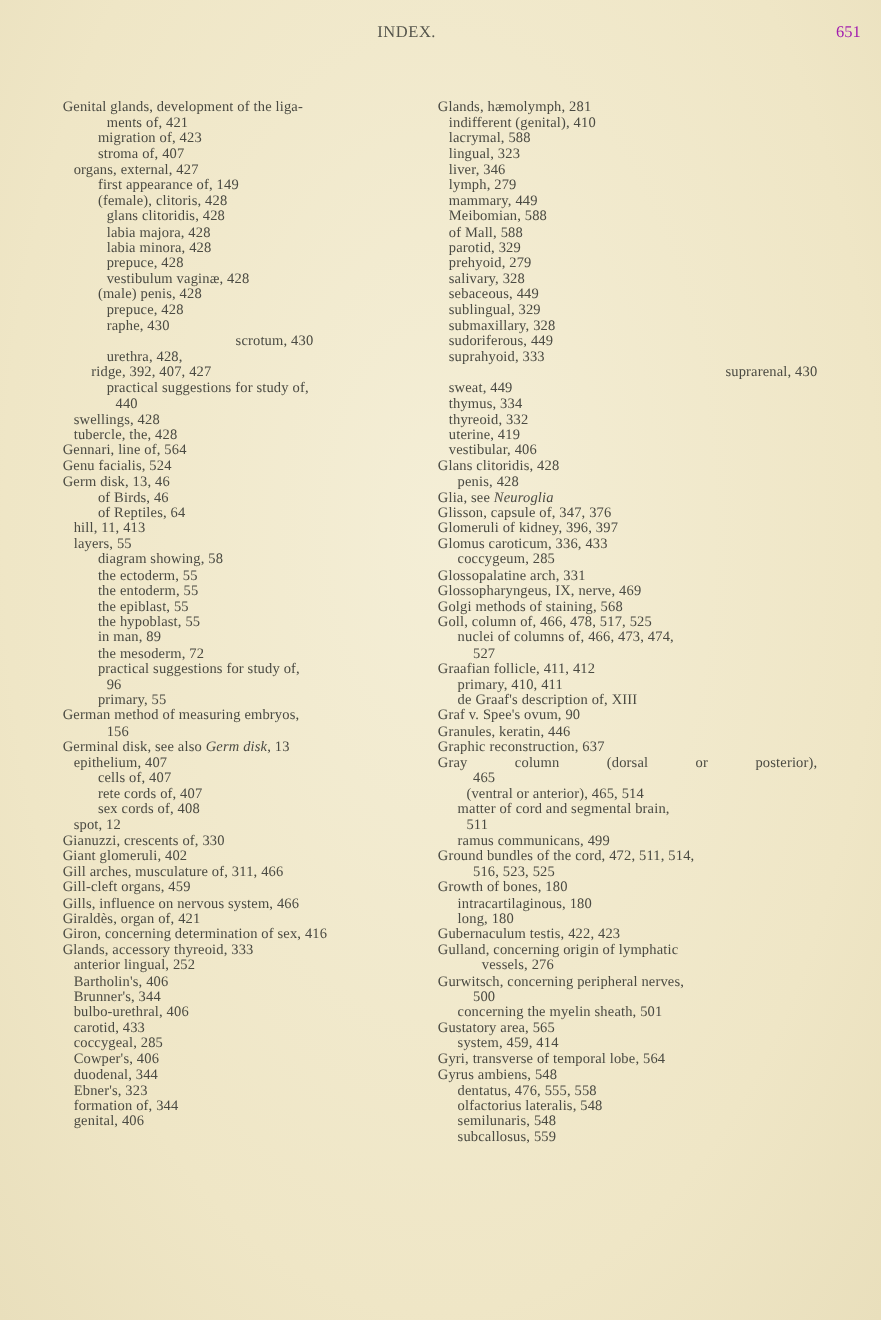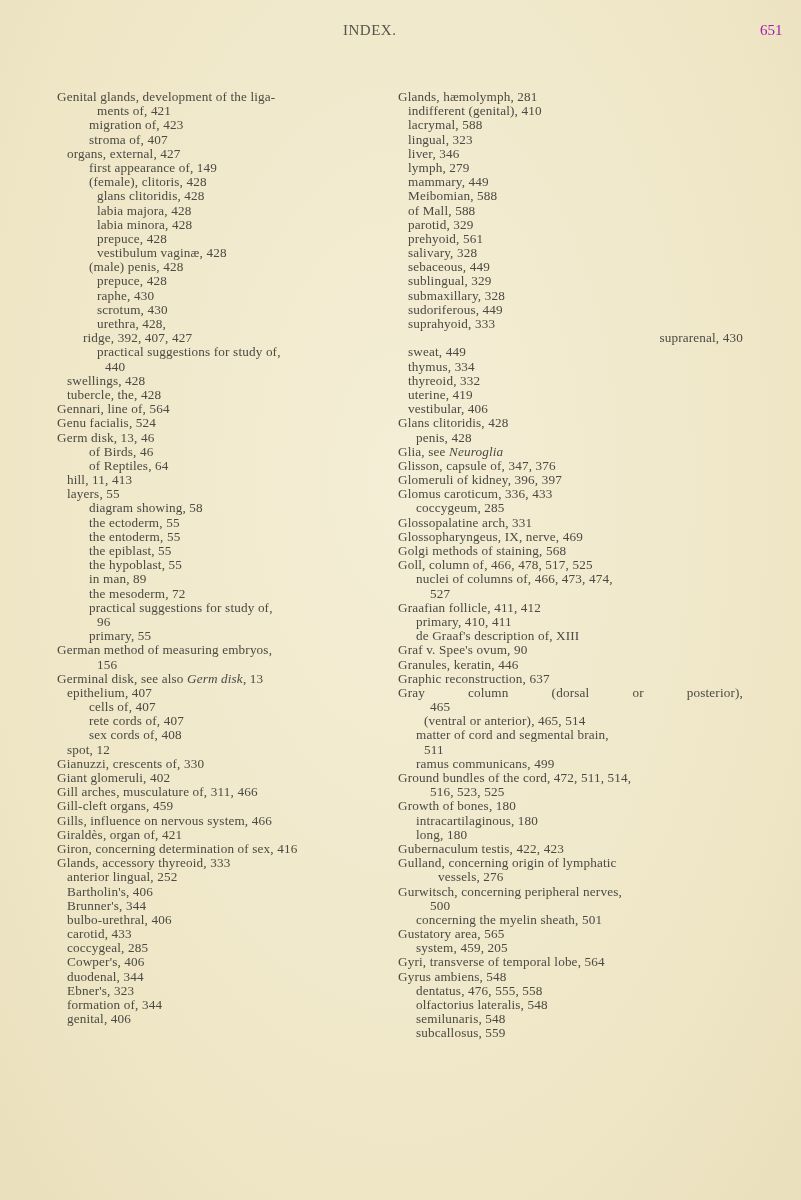--- a/index.html
+++ b/index.html
@@ -52,21 +52,21 @@
     <div class="line" style="padding-left: 32px;"><span>first appearance of, 149</span></div>
     <div class="line" style="padding-left: 32px;"><span>(female), clitoris, 428</span></div>
     <div class="line" style="padding-left: 40px;"><span>glans clitoridis, 428</span></div>
     <div class="line" style="padding-left: 40px;"><span>labia majora, 428</span></div>
     <div class="line" style="padding-left: 40px;"><span>labia minora, 428</span></div>
     <div class="line" style="padding-left: 40px;"><span>prepuce, 428</span></div>
     <div class="line" style="padding-left: 40px;"><span>vestibulum vaginæ, 428</span></div>
     <div class="line" style="padding-left: 32px;"><span>(male) penis, 428</span></div>
     <div class="line" style="padding-left: 40px;"><span>prepuce, 428</span></div>
     <div class="line" style="padding-left: 40px;"><span>raphe, 430</span></div>
-    <div class="line" style="padding-left: 40px;"><span>scrotum, 430</span></div>
+    <div class="line" style="padding-left: 40px; text-align: center;"><span>scrotum, 430</span></div>
     <div class="line" style="padding-left: 40px;"><span>urethra, 428,</span></div>
     <div class="line" style="padding-left: 26px;"><span>ridge, 392, 407, 427</span></div>
     <div class="line" style="padding-left: 40px;"><span>practical suggestions for study of,</span></div>
     <div class="line" style="padding-left: 48px;"><span>440</span></div>
     <div class="line" style="padding-left: 10px;"><span>swellings, 428</span></div>
     <div class="line" style="padding-left: 10px;"><span>tubercle, the, 428</span></div>
     <div class="line" style="padding-left: 0px;"><span>Gennari, line of, 564</span></div>
     <div class="line" style="padding-left: 0px;"><span>Genu facialis, 524</span></div>
     <div class="line" style="padding-left: 0px;"><span>Germ disk, 13, 46</span></div>
     <div class="line" style="padding-left: 32px;"><span>of Birds, 46</span></div>
@@ -115,21 +115,21 @@
     <div class="line" style="padding-left: 0px;"><span>Glands, hæmolymph, 281</span></div>
     <div class="line" style="padding-left: 10px;"><span>indifferent (genital), 410</span></div>
     <div class="line" style="padding-left: 10px;"><span>lacrymal, 588</span></div>
     <div class="line" style="padding-left: 10px;"><span>lingual, 323</span></div>
     <div class="line" style="padding-left: 10px;"><span>liver, 346</span></div>
     <div class="line" style="padding-left: 10px;"><span>lymph, 279</span></div>
     <div class="line" style="padding-left: 10px;"><span>mammary, 449</span></div>
     <div class="line" style="padding-left: 10px;"><span>Meibomian, 588</span></div>
     <div class="line" style="padding-left: 10px;"><span>of Mall, 588</span></div>
     <div class="line" style="padding-left: 10px;"><span>parotid, 329</span></div>
-    <div class="line" style="padding-left: 10px;"><span>prehyoid, 561</span></div>
+    <div class="line" style="padding-left: 10px;"><span>prehyoid, 279</span></div>
     <div class="line" style="padding-left: 10px;"><span>salivary, 328</span></div>
     <div class="line" style="padding-left: 10px;"><span>sebaceous, 449</span></div>
     <div class="line" style="padding-left: 10px;"><span>sublingual, 329</span></div>
     <div class="line" style="padding-left: 10px;"><span>submaxillary, 328</span></div>
     <div class="line" style="padding-left: 10px;"><span>sudoriferous, 449</span></div>
     <div class="line" style="padding-left: 10px;"><span>suprahyoid, 333</span></div>
     <div class="line" style="padding-left: 10px; text-align: right;"><span>suprarenal, 430</span></div>
     <div class="line" style="padding-left: 10px;"><span>sweat, 449</span></div>
     <div class="line" style="padding-left: 10px;"><span>thymus, 334</span></div>
     <div class="line" style="padding-left: 10px;"><span>thyreoid, 332</span></div>
@@ -165,20 +165,20 @@
     <div class="line" style="padding-left: 0px;"><span>Growth of bones, 180</span></div>
     <div class="line" style="padding-left: 18px;"><span>intracartilaginous, 180</span></div>
     <div class="line" style="padding-left: 18px;"><span>long, 180</span></div>
     <div class="line" style="padding-left: 0px;"><span>Gubernaculum testis, 422, 423</span></div>
     <div class="line" style="padding-left: 0px;"><span>Gulland, concerning origin of lymphatic</span></div>
     <div class="line" style="padding-left: 40px;"><span>vessels, 276</span></div>
     <div class="line" style="padding-left: 0px;"><span>Gurwitsch, concerning peripheral nerves,</span></div>
     <div class="line" style="padding-left: 32px;"><span>500</span></div>
     <div class="line" style="padding-left: 18px;"><span>concerning the myelin sheath, 501</span></div>
     <div class="line" style="padding-left: 0px;"><span>Gustatory area, 565</span></div>
-    <div class="line" style="padding-left: 18px;"><span>system, 459, 205</span></div>
+    <div class="line" style="padding-left: 18px;"><span>system, 459, 414</span></div>
     <div class="line" style="padding-left: 0px;"><span>Gyri, transverse of temporal lobe, 564</span></div>
     <div class="line" style="padding-left: 0px;"><span>Gyrus ambiens, 548</span></div>
     <div class="line" style="padding-left: 18px;"><span>dentatus, 476, 555, 558</span></div>
     <div class="line" style="padding-left: 18px;"><span>olfactorius lateralis, 548</span></div>
     <div class="line" style="padding-left: 18px;"><span>semilunaris, 548</span></div>
     <div class="line" style="padding-left: 18px;"><span>subcallosus, 559</span></div>
   </div>
 
 </body></html>

